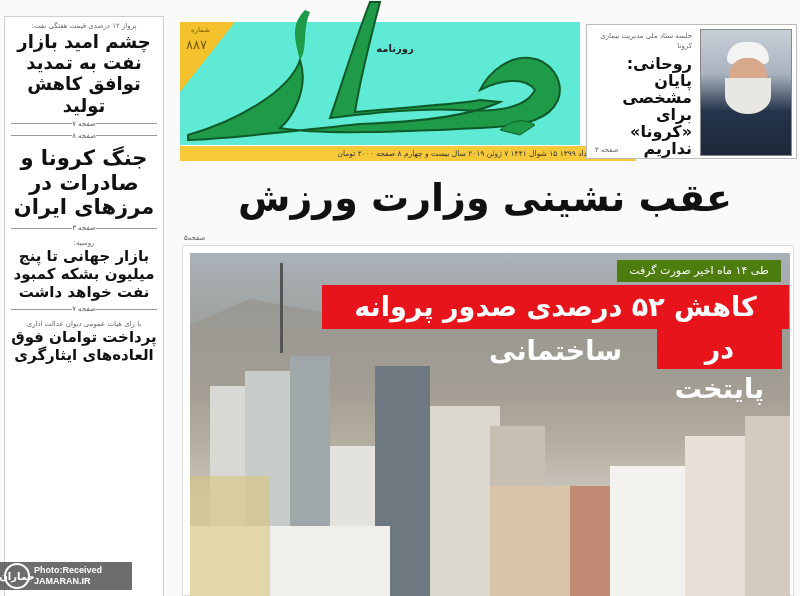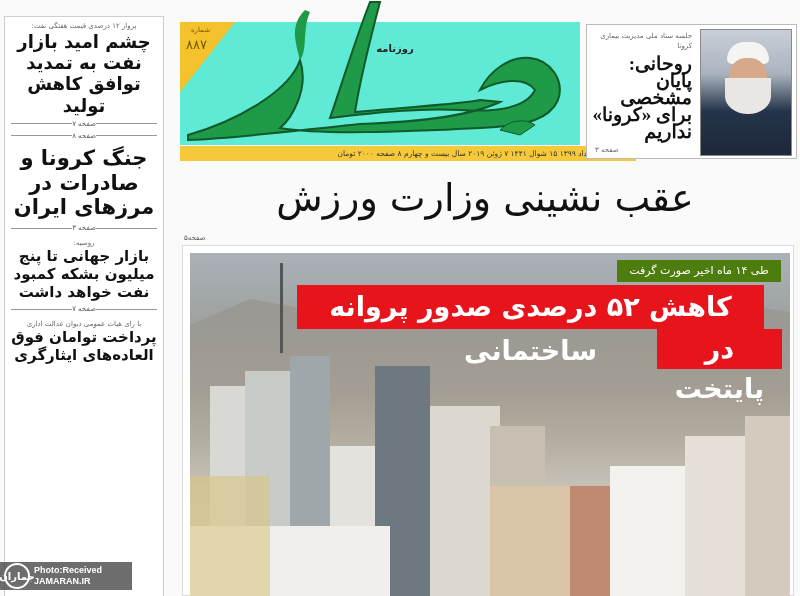--- a/index.html
+++ b/index.html
@@ -35,35 +35,35 @@
   .dateline { position: absolute; left: 180px; top: 146px; width: 456px; height: 15px; background: #f5c93a; direction: rtl; font-size: 7.5px; line-height: 15px; padding: 0 6px; color: #333; white-space: nowrap; overflow: hidden; }
 
   
   .teaser-tab { position: absolute; left: 733px; top: 4px; width: 64px; height: 20px; background: #e8798f; color: #fff; text-align: center; font-weight: bold; font-size: 13px; line-height: 20px; direction: rtl; margin-top: 48px; }
   .teaser { position: absolute; left: 586px; top: 24px; width: 211px; height: 135px; border: 1px solid #bbb; background: #fff; direction: rtl; }
   .teaser-photo { position: absolute; right: 4px; top: 4px; width: 92px; height: 127px; background: linear-gradient(180deg, #c9cfd8 0%, #a9b3bf 35%, #25344a 65%, #1c2839 100%); border: 1px solid #888; overflow: hidden; }
   .turban { position: absolute; left: 26px; top: 12px; width: 42px; height: 22px; border-radius: 22px 22px 6px 6px; background: #f4f4f2; }
   .face { position: absolute; left: 28px; top: 28px; width: 38px; height: 40px; border-radius: 45%; background: #d7a98a; }
   .beard { position: absolute; left: 24px; top: 48px; width: 46px; height: 36px; border-radius: 0 0 50% 50%; background: #e9e7e3; }
   .teaser-kicker { position: absolute; right: 104px; top: 6px; width: 100px; font-size: 7px; color: #666; line-height: 10px; text-align: right; }
-  .teaser-hl { position: absolute; right: 104px; top: 30px; width: 100px; font-size: 19px; font-weight: bold; line-height: 17px; text-align: right; font-family: Liberation Serif, serif; }
+  .teaser-hl { position: absolute; right: 104px; top: 30px; width: 100px; font-size: 16px; font-weight: bold; line-height: 17px; text-align: right; }
   .teaser-page { position: absolute; left: 8px; bottom: 4px; font-size: 7px; color: #666; }
 
   
-  .main-hl { position: absolute; left: 180px; top: 168px; width: 610px; text-align: center; direction: rtl; font-size: 38px; font-weight: normal; color: #111; line-height: 60px; letter-spacing: -1px; }
+  .main-hl { position: absolute; left: 180px; top: 168px; width: 610px; text-align: center; direction: rtl; font-size: 38px; font-weight: bold; color: #111; line-height: 60px; letter-spacing: -1px; }
   .main-page { position: absolute; left: 184px; top: 234px; font-size: 7px; color: #555; direction: rtl; }
 
   
   .photo-frame { position: absolute; left: 182px; top: 245px; width: 612px; height: 351px; background: #fff; border: 1px solid #ddd; }
   .photo { position: absolute; left: 190px; top: 253px; width: 600px; height: 343px; overflow: hidden; background: linear-gradient(180deg, #aab1b8 0%, #9ea29f 20%, #a39d92 40%, #b4aea2 55%, #c9c4ba 70%, #d8d3c9 100%); }
   .mountain { position: absolute; left: 0; top: 20px; width: 600px; height: 130px; background: linear-gradient(180deg, #8f8b84, #a6a096); clip-path: polygon(0 40%, 10% 20%, 22% 30%, 35% 10%, 48% 28%, 60% 15%, 75% 35%, 88% 22%, 100% 30%, 100% 100%, 0 100%); opacity: 0.6; }
   .bldg { position: absolute; bottom: 0; }
   .tower { position: absolute; left: 90px; top: 10px; width: 3px; height: 90px; background: #555; }
   .green-kicker { position: absolute; left: 617px; top: 260px; width: 164px; height: 22px; background: #4d7c0f; color: #fff; font-size: 11px; line-height: 22px; text-align: center; direction: rtl; }
-  .red-hl-1 { position: absolute; left: 297px; top: 285px; width: 467px; height: 44px; background: #e8141c; color: #fff; font-weight: bold; font-size: 27px; line-height: 44px; text-align: center; direction: rtl; }
+  .red-hl-1 { position: absolute; left: 322px; top: 285px; width: 467px; height: 44px; background: #e8141c; color: #fff; font-weight: bold; font-size: 27px; line-height: 44px; text-align: center; direction: rtl; }
   .red-hl-2 { position: absolute; left: 657px; top: 329px; width: 125px; height: 40px; background: #e8141c; color: #fff; font-weight: bold; font-size: 27px; line-height: 40px; text-align: center; direction: rtl; }
 </style>
 </head>
 <body>
 
 <div class="left-col">
   <div class="story">
     <div class="kicker">پرواز ۱۲ درصدی قیمت هفتگی نفت:</div>
     <div class="hl s1">چشم امید بازار نفت به تمدید توافق کاهش تولید</div>
   </div>

